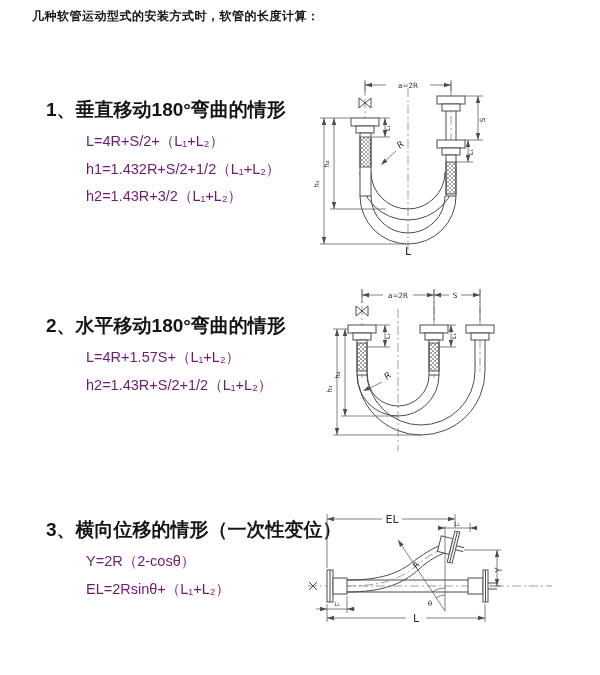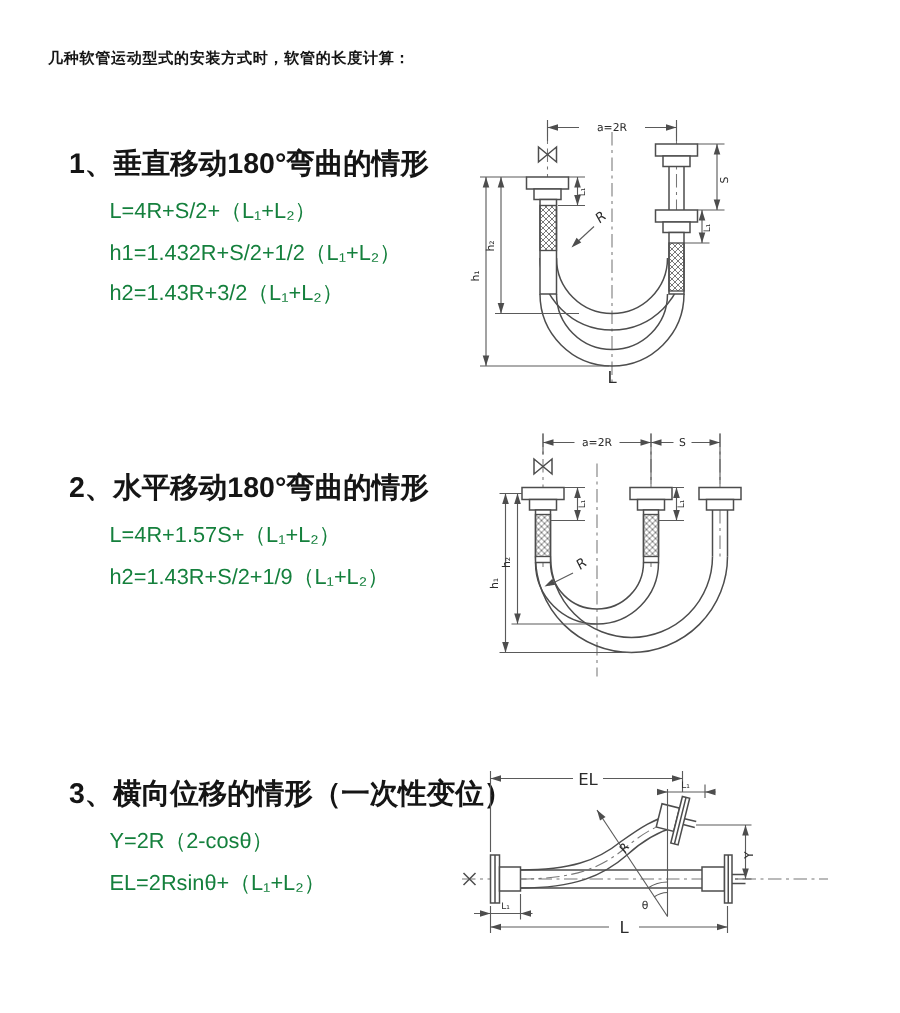--- a/index.html
+++ b/index.html
@@ -1,24 +1,24 @@
 <!DOCTYPE html>
 <html><head>
 <meta charset="utf-8">
 <style>
   html,body{margin:0;padding:0}
   body{
     width:600px;height:675px;background:#fff;position:relative;overflow:hidden;
     font-family:"Liberation Sans","DejaVu Sans",sans-serif;color:#111;
   }
   .page{position:absolute;inset:0;background:#ffffff}
-  .title{position:absolute;left:32px;top:32px;font-size:10px;font-weight:bold;letter-spacing:.5px;color:#151515}
+  .title{position:absolute;left:32px;top:8px;font-size:12px;font-weight:bold;letter-spacing:.5px;color:#151515}
   .sec{position:absolute;left:46px}
   .sec .heading{font-size:19px;font-weight:bold;color:#151515;line-height:18px;margin-bottom:9px}
-  .sec .formula{font-size:14.5px;line-height:27.5px;margin-left:27px;color:#15803d;white-space:nowrap}
+  .sec .formula{font-size:14.5px;line-height:27.5px;margin-left:40px;color:#701a75;white-space:nowrap}
   #s1{top:101px}#s2{top:317px}#s3{top:521px}
   .diag{position:absolute}
   .diag svg{display:block}
   svg .obj{stroke:#4d4d4d;stroke-width:1;fill:none}
   svg .objf{stroke:#4d4d4d;stroke-width:1;fill:#ffffff}
   svg .dim{stroke:#5a5a5a;stroke-width:.75;fill:none}
   svg .cl{stroke:#777;stroke-width:.7;fill:none;stroke-dasharray:9 3 2 3}
   svg .ah{fill:#4d4d4d;stroke:none}
   svg .hatch{stroke:#4d4d4d;stroke-width:.9;fill:url(#braid)}
   svg text{font-family:"DejaVu Sans","Liberation Sans",sans-serif;fill:#2b2b2b}
@@ -34,21 +34,21 @@
   <section class="sec" id="s1">
     <div class="heading">1、垂直移动180°弯曲的情形</div>
     <div class="formula">L=4R+S/2+（L₁+L₂）</div>
     <div class="formula">h1=1.432R+S/2+1/2（L₁+L₂）</div>
     <div class="formula">h2=1.43R+3/2（L₁+L₂）</div>
   </section>
 
   <section class="sec" id="s2">
     <div class="heading">2、水平移动180°弯曲的情形</div>
     <div class="formula">L=4R+1.57S+（L₁+L₂）</div>
-    <div class="formula">h2=1.43R+S/2+1/9（L₁+L₂）</div>
+    <div class="formula">h2=1.43R+S/2+1/2（L₁+L₂）</div>
   </section>
 
   <section class="sec" id="s3">
     <div class="heading">3、横向位移的情形（一次性变位）</div>
     <div class="formula">Y=2R（2-cosθ）</div>
     <div class="formula">EL=2Rsinθ+（L₁+L₂）</div>
   </section>
 
   <svg width="0" height="0" style="position:absolute" aria-hidden="true">
     <defs>

